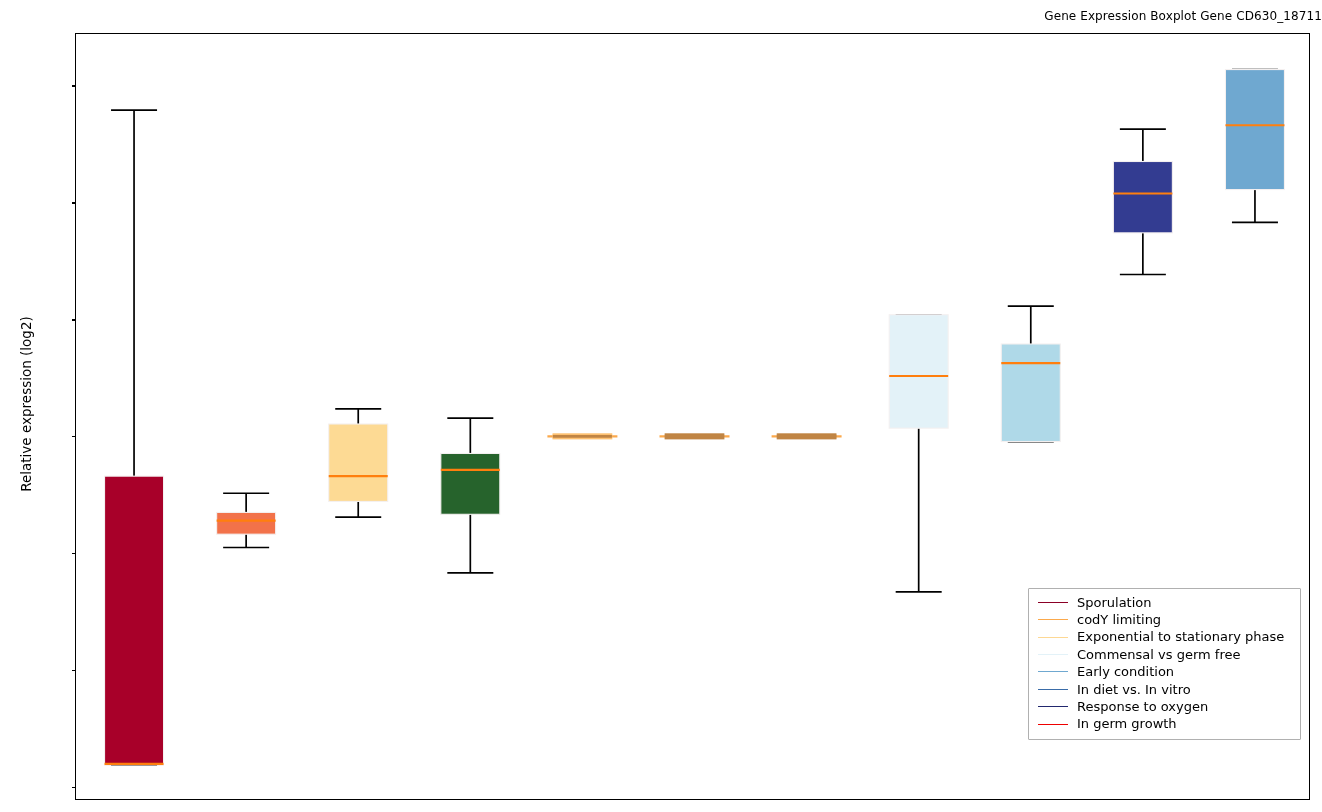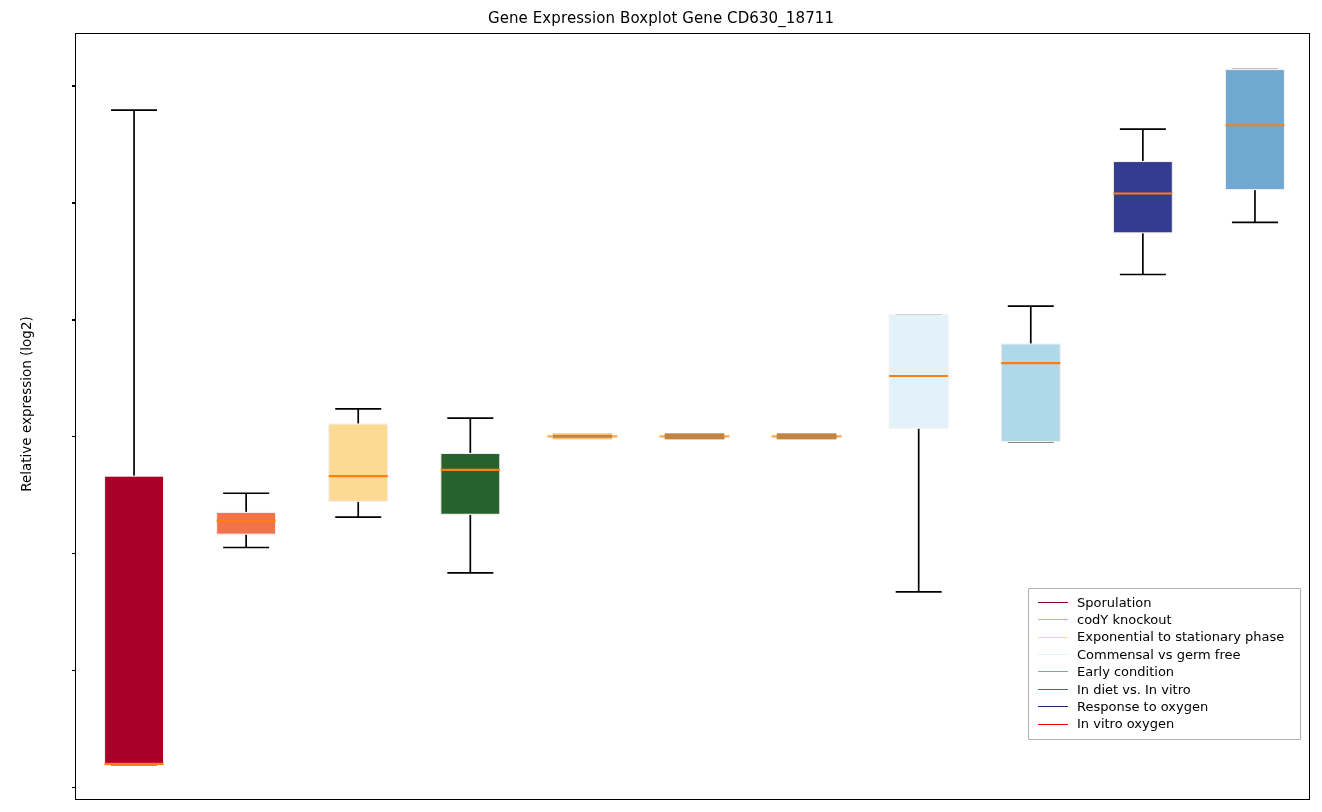--- a/index.html
+++ b/index.html
@@ -1,18 +1,18 @@
 <!DOCTYPE html>
 <html><head>
 <meta charset="utf-8">
 <style>
   html,body{margin:0;padding:0;background:#ffffff;}
   body{width:1322px;height:812px;font-family:"DejaVu Sans",sans-serif;overflow:hidden;}
   #fig{position:relative;width:1322px;height:812px;background:#ffffff;}
-  #title{position:absolute;left:0;top:9px;width:1322px;text-align:center;font-size:15px;color:#000;letter-spacing:.1px;}
+  #title{position:absolute;left:0;top:9px;width:1322px;text-align:right;font-size:12px;color:#000;letter-spacing:.1px;}
   #ylabel{position:absolute;left:-104px;top:calc(50% - 10px);width:260px;text-align:center;font-size:13.5px;color:#000;transform:rotate(-90deg);transform-origin:center center;}
   #axes{position:absolute;left:75px;top:33px;width:1235px;height:767px;border:1.1px solid #000;box-sizing:border-box;background:#fff;}
   .ytick-mark{position:absolute;left:-4.5px;width:4.5px;height:1.1px;background:#000;}
   svg#plot{position:absolute;left:0;top:0;}
   #legend{position:absolute;border:0.9px solid #b0b0b0;background:#fff;border-radius:1px;padding:5px 9px 6px 9px;box-sizing:border-box;}
   .legrow{display:flex;align-items:center;height:17.4px;}
   .legline{width:30px;height:0;border-top-width:1.6px;border-top-style:solid;margin-right:9px;flex:none;}
   .legtext{font-size:13px;color:#000;line-height:17.4px;white-space:nowrap;}
 </style>
 </head>
@@ -116,21 +116,21 @@
       </svg>
   </div>
 
   <div id="legend" style="left: 1028px; top: 587.6px; width: 273px;">
       <div class="legrow">
         <span class="legline" style="border-top-color: rgb(139, 0, 38);"></span>
         <span class="legtext">Sporulation</span>
       </div>
       <div class="legrow">
         <span class="legline" style="border-top-color: rgb(251, 169, 76);"></span>
-        <span class="legtext">codY knockout</span>
+        <span class="legtext">codY limiting</span>
       </div>
       <div class="legrow">
         <span class="legline" style="border-top-color: rgb(253, 216, 148);"></span>
         <span class="legtext">Exponential to stationary phase</span>
       </div>
       <div class="legrow">
         <span class="legline" style="border-top-color: rgb(227, 242, 248);"></span>
         <span class="legtext">Commensal vs germ free</span>
       </div>
       <div class="legrow">
@@ -140,17 +140,17 @@
       <div class="legrow">
         <span class="legline" style="border-top-color: rgb(58, 108, 168);"></span>
         <span class="legtext">In diet vs. In vitro</span>
       </div>
       <div class="legrow">
         <span class="legline" style="border-top-color: rgb(34, 40, 110);"></span>
         <span class="legtext">Response to oxygen</span>
       </div>
       <div class="legrow">
         <span class="legline" style="border-top-color: rgb(238, 0, 0);"></span>
-        <span class="legtext">In vitro oxygen</span>
+        <span class="legtext">In germ growth</span>
       </div>
     </div>
 
 </div>
 
 </body></html>

